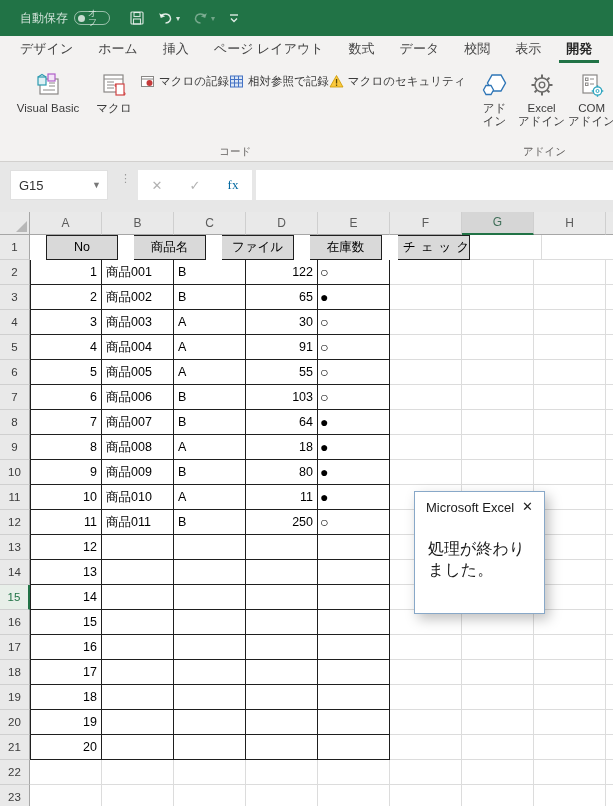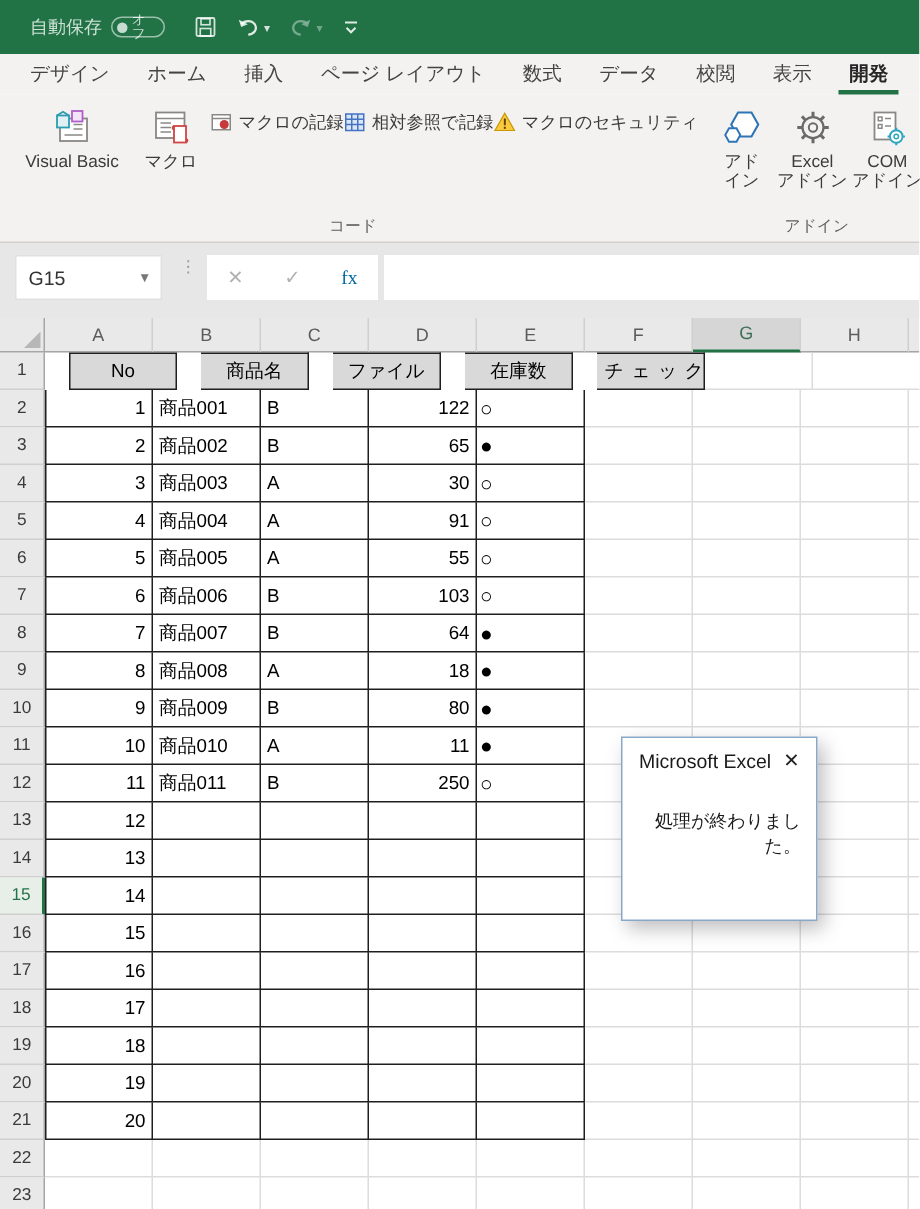--- a/index.html
+++ b/index.html
@@ -80,21 +80,21 @@
   .cell.chk { padding-left:2px; font-size:14px; }
   .cell.spread { letter-spacing:5px; padding-left:5px; text-align:left; }
 
   
   .dialog { position:absolute; left:414px; top:491px; width:131px; height:123px; background:#fff;
     border:1px solid #88a8c8; box-shadow:4px 5px 12px rgba(0,0,0,.25); z-index:10; }
   .dlg-title { display:flex; justify-content:space-between; align-items:flex-start;
     padding:8px 8px 0 11px; }
   .dlg-title .dt { font-size:13px; color:#1a1a1a; }
   .dlg-close { font-size:13px; color:#222; padding:0 3px; line-height:14px; }
-  .dlg-msg { padding:24px 10px 0 13px; font-size:12px; color:#1a1a1a;text-align:right; }
+  .dlg-msg { padding:24px 10px 0 13px; font-size:16px; color:#1a1a1a; }
   .dlg-footer { position:absolute; left:0; right:0; bottom:0; height:33px; background:#f0f0f0;
     display:flex; align-items:center; justify-content:flex-end; padding-right:16px; }
   .dlg-ok { width:76px; height:24px; background:#e1e1e1; border:2px solid #4a4a4a;
     font-size:12px; color:#1a1a1a; text-align:center; line-height:20px; }
 
   svg { display:block; }
 </style>
 </head>
 <body>
 

